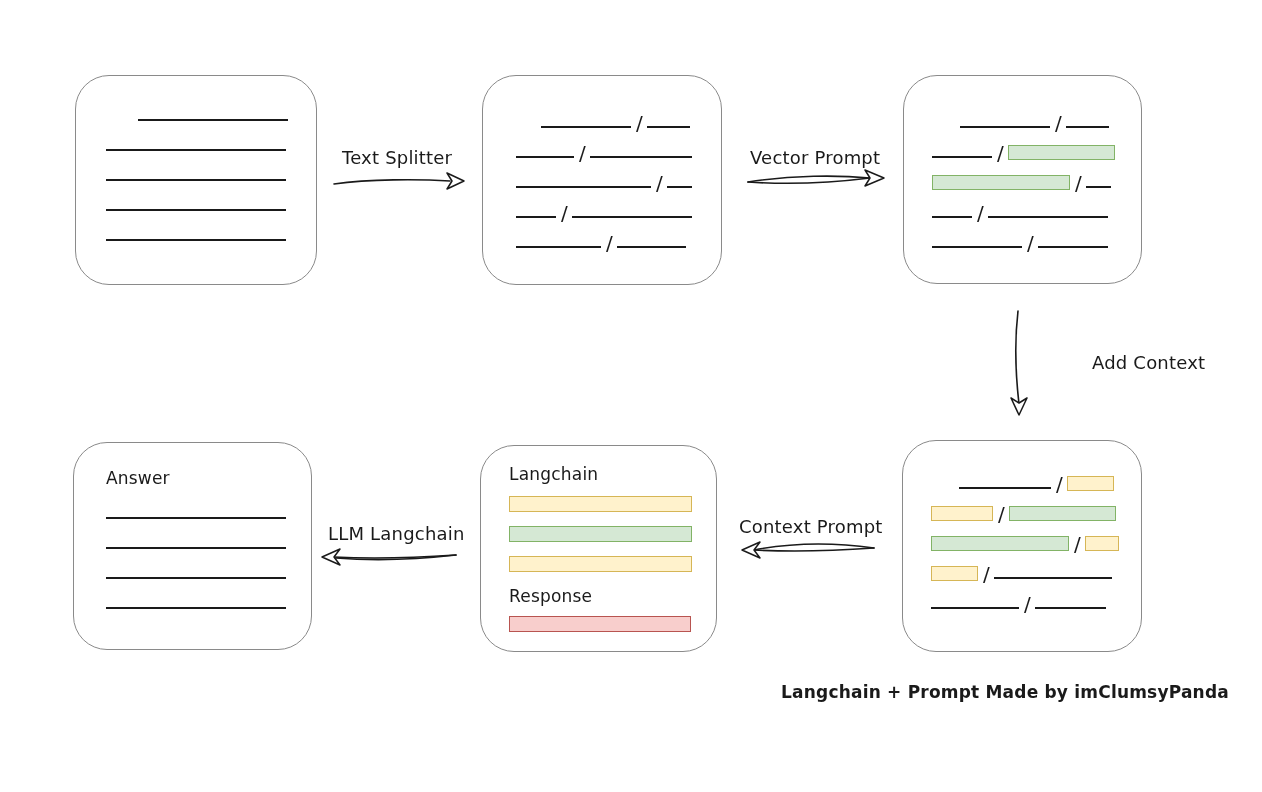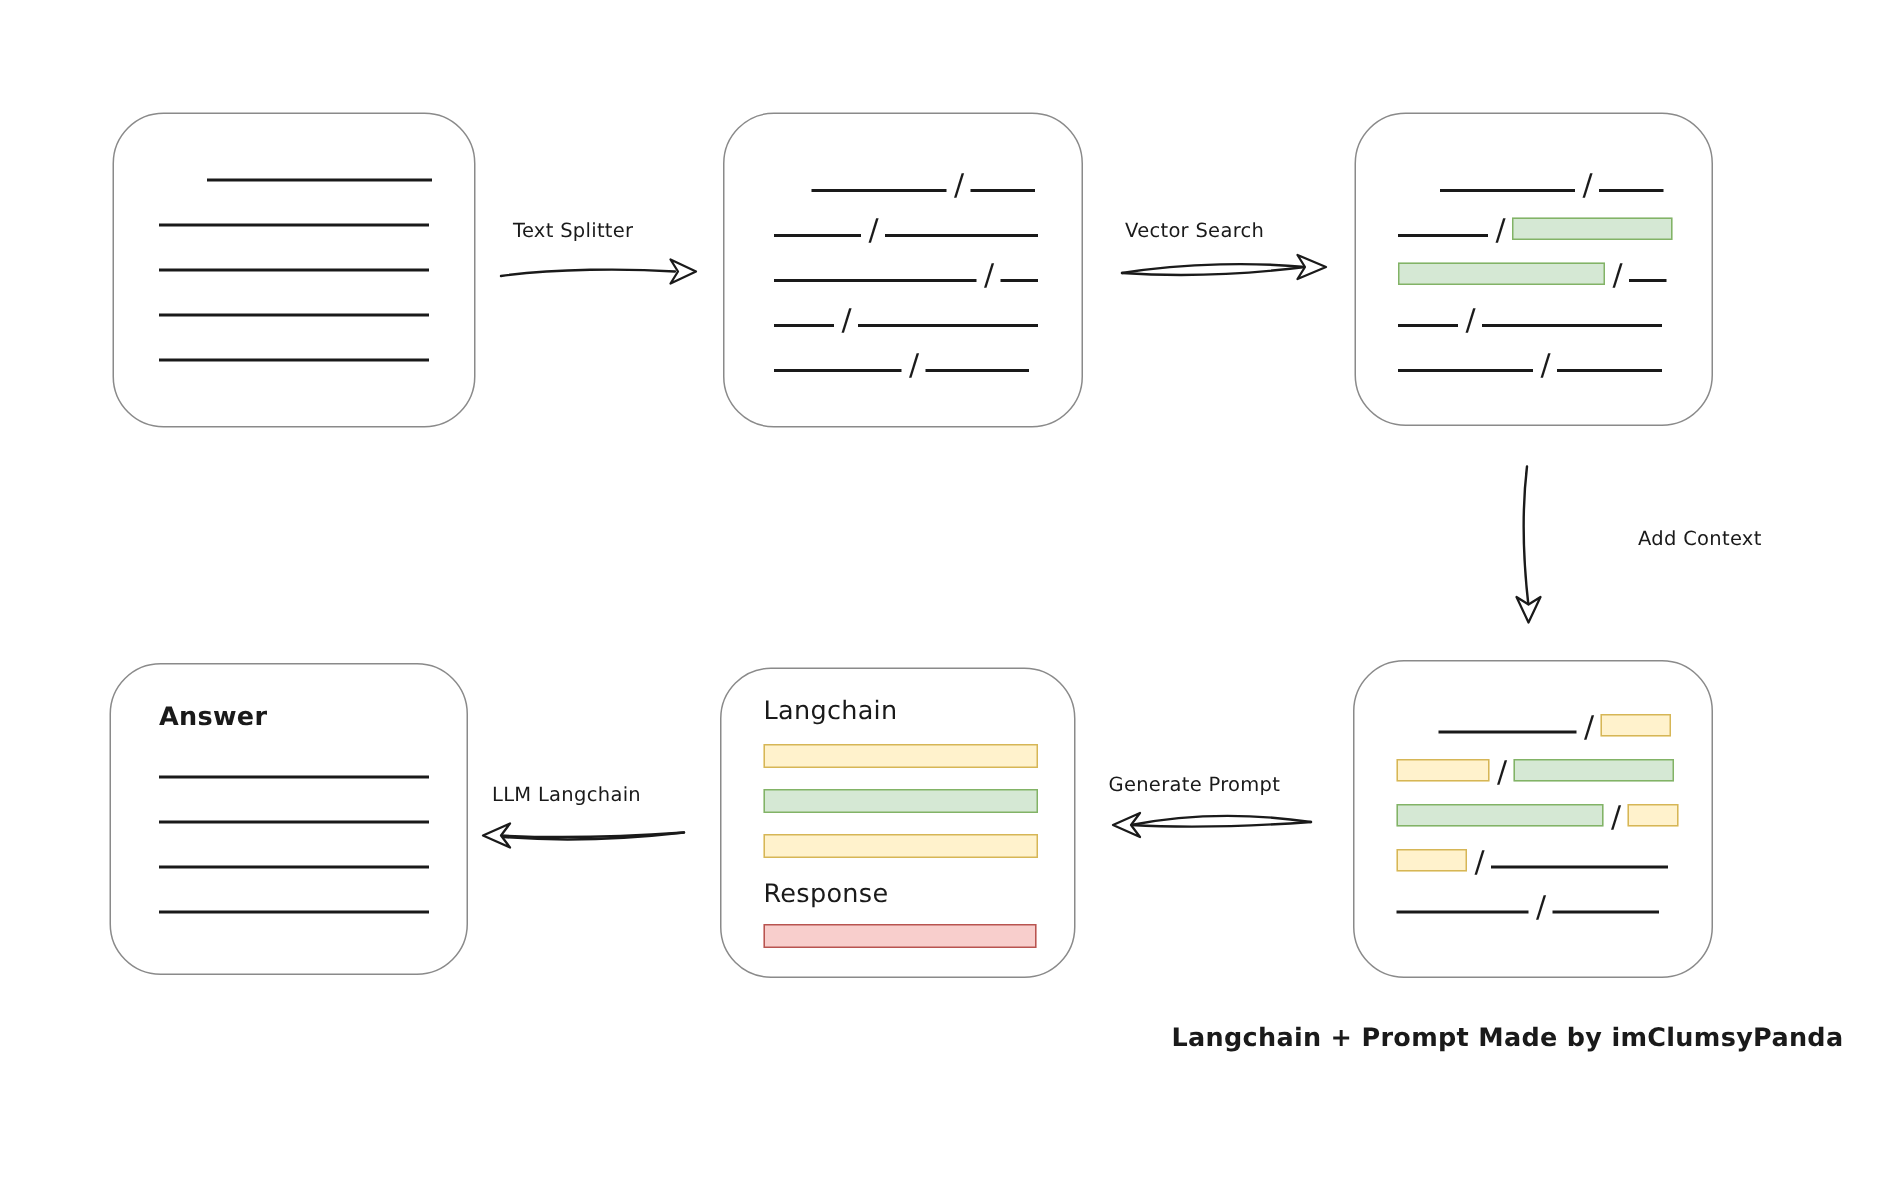--- a/index.html
+++ b/index.html
@@ -44,24 +44,24 @@
   .bars { margin-top:12px; }
   .bar { height:16px; margin-bottom:14px; }
   .bar-green  { background:var(--green-fill,#d5e8d4);  border:1.5px solid var(--green-border,#82b366); }
   .bar-yellow { background:var(--yellow-fill,#fff2cc); border:1.5px solid var(--yellow-border,#d6b656); }
   .bar-red    { background:var(--red-fill,#f8cecc);    border:1.5px solid var(--red-border,#b85450); }
   .q-label { margin-top:0; }
   .q-bars { margin-top:10px; }
 
   
   .answer-content { padding:25px 0 0 0; }
-  .answer-content .inner-label { padding-left:32px; line-height:20px;font-weight:bold; }
-
-  
-  .arrow-label { position:absolute; font-size:13px; letter-spacing:.2px; white-space:nowrap; }
+  .answer-content .inner-label { padding-left:32px; line-height:20px; }
+
+  
+  .arrow-label { position:absolute; font-size:18px; letter-spacing:.2px; white-space:nowrap; }
   #lbl-text-splitter   { left:342px;  top:147px; }
   #lbl-vector-search   { left:750px;  top:147px; }
   #lbl-add-context     { left:1092px; top:352px; }
   #lbl-generate-prompt { left:739px;  top:516px; }
   #lbl-llm-response    { left:328px;  top:523px; }
   .credit { position:absolute; left:781px; top:682px; font-size:17px; font-weight:600; letter-spacing:.2px; white-space:nowrap; }
 
   
   .arrows-layer { position:absolute; left:0; top:0; width:1262px; height:792px; pointer-events:none; }
   .arrows-layer path { stroke:var(--stroke,#1a1a1a); fill:none; stroke-width:1.6; stroke-linecap:round; }
@@ -241,19 +241,19 @@
       <path class="head" d="M760,542 L742,550 L760,558 L754,550 Z"></path>
     </g>
     <g>
       <path d="M456,555 C412,558 372,559 334,557"></path>
       <path d="M456,555 C412,560 374,561 336,558"></path>
       <path class="head" d="M340,549 L322,557 L340,565 L334,557 Z"></path>
     </g>
   </svg>
 
   <div class="arrow-label" id="lbl-text-splitter">Text Splitter</div>
-  <div class="arrow-label" id="lbl-vector-search">Vector Search</div>
+  <div class="arrow-label" id="lbl-vector-search">Vector Prompt</div>
   <div class="arrow-label" id="lbl-add-context">Add Context</div>
-  <div class="arrow-label" id="lbl-generate-prompt">Generate Prompt</div>
+  <div class="arrow-label" id="lbl-generate-prompt">Context Prompt</div>
   <div class="arrow-label" id="lbl-llm-response">LLM Langchain</div>
 
   <div class="credit">Langchain + Prompt Made by imClumsyPanda</div>
 </div>
 
 </body></html>

